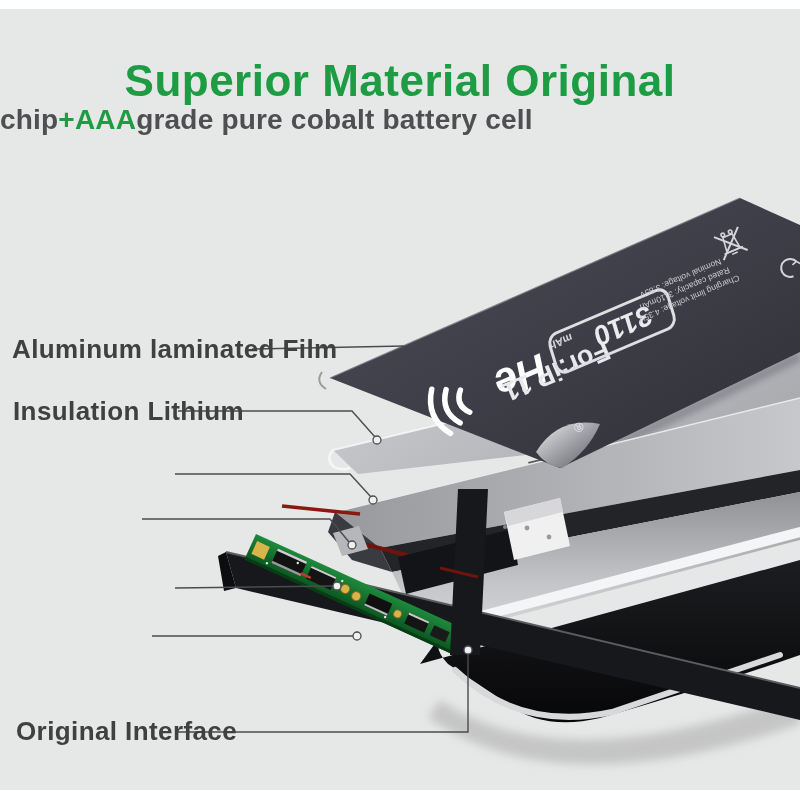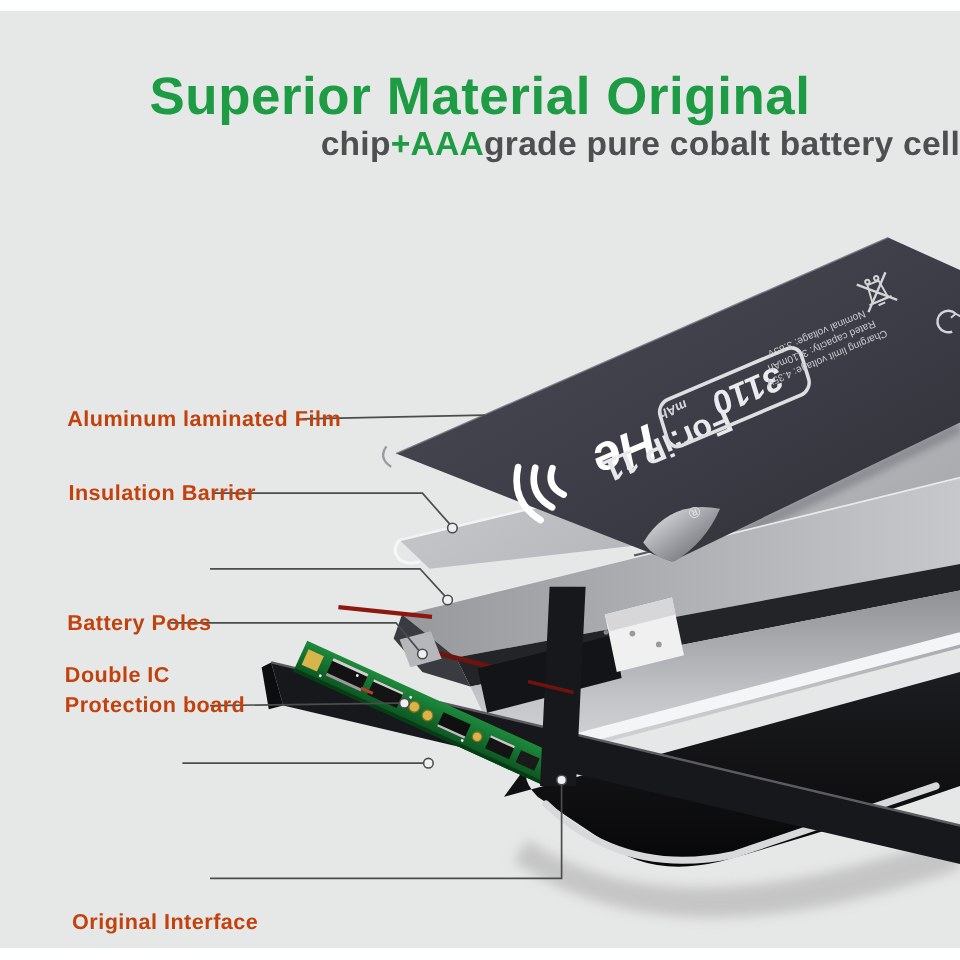--- a/index.html
+++ b/index.html
@@ -11,36 +11,36 @@
   .strip{position:absolute;left:0;width:800px;background:#ffffff;}
   .strip.top{top:0;height:9px;}
   .strip.bottom{bottom:0;height:10px;}
   .title{
     position:absolute;top:56px;left:0;width:800px;margin:0;
     text-align:center;font-size:44px;font-weight:700;color:#1d9c43;
     letter-spacing:0.5px;
   }
   .subtitle{
     position:absolute;top:104px;left:0;width:800px;
-    text-align:right;font-size:28px;font-weight:700;color:#4e4f51;
+    text-align:left;font-size:28px;font-weight:700;color:#4e4f51;
     letter-spacing:0.2px;
   }
   .subtitle .hl{color:#1d9c43;}
   .art{position:absolute;top:0;left:0;}
   .anno{
-    position:absolute;font-size:18px;font-weight:700;color:#c2410c;
-    line-height:25px;letter-spacing:0.4px;white-space:pre-line;margin-left:44px;
+    position:absolute;font-size:26px;font-weight:700;color:#404040;
+    line-height:25px;letter-spacing:0.4px;white-space:pre-line;
   }
   .a1{top:337px;left:12px;}
   .a2{top:399px;left:13px;}
   .a3{top:448px;left:13px;}
   .a4{top:507px;left:12px;}
   .a5{top:550px;left:10px;}
   .a6{top:624px;left:12px;}
-  .a7{top:756px;left:16px;}
+  .a7{top:719px;left:16px;}
 </style>
 </head>
 <body>
 
 <div class="stage">
   <div class="strip top"></div>
   <div class="strip bottom"></div>
 
   <h1 class="title">Superior Material Original</h1>
   <div class="subtitle"><span>chip</span><span class="hl">+AAA</span><span>grade pure cobalt battery cell</span></div>
@@ -223,18 +223,15 @@
       <circle cx="377" cy="440" r="4"></circle>
       <circle cx="373" cy="500" r="4"></circle>
       <circle cx="352" cy="545" r="4"></circle>
       <circle cx="337" cy="586" r="4"></circle>
       <circle cx="357" cy="636" r="4"></circle>
       <circle cx="468" cy="650" r="4"></circle>
     </g>
   </svg>
 
   <div class="anno a1">Aluminum laminated Film</div>
-  <div class="anno a2">Insulation Barrier</div>
-  <div class="anno a4">Battery Poles</div>
-  <div class="anno a5">Double IC
-Protection board</div>
+  <div class="anno a2">Insulation Lithium</div>
   <div class="anno a7">Original Interface</div>
 </div>
 
 </body></html>

